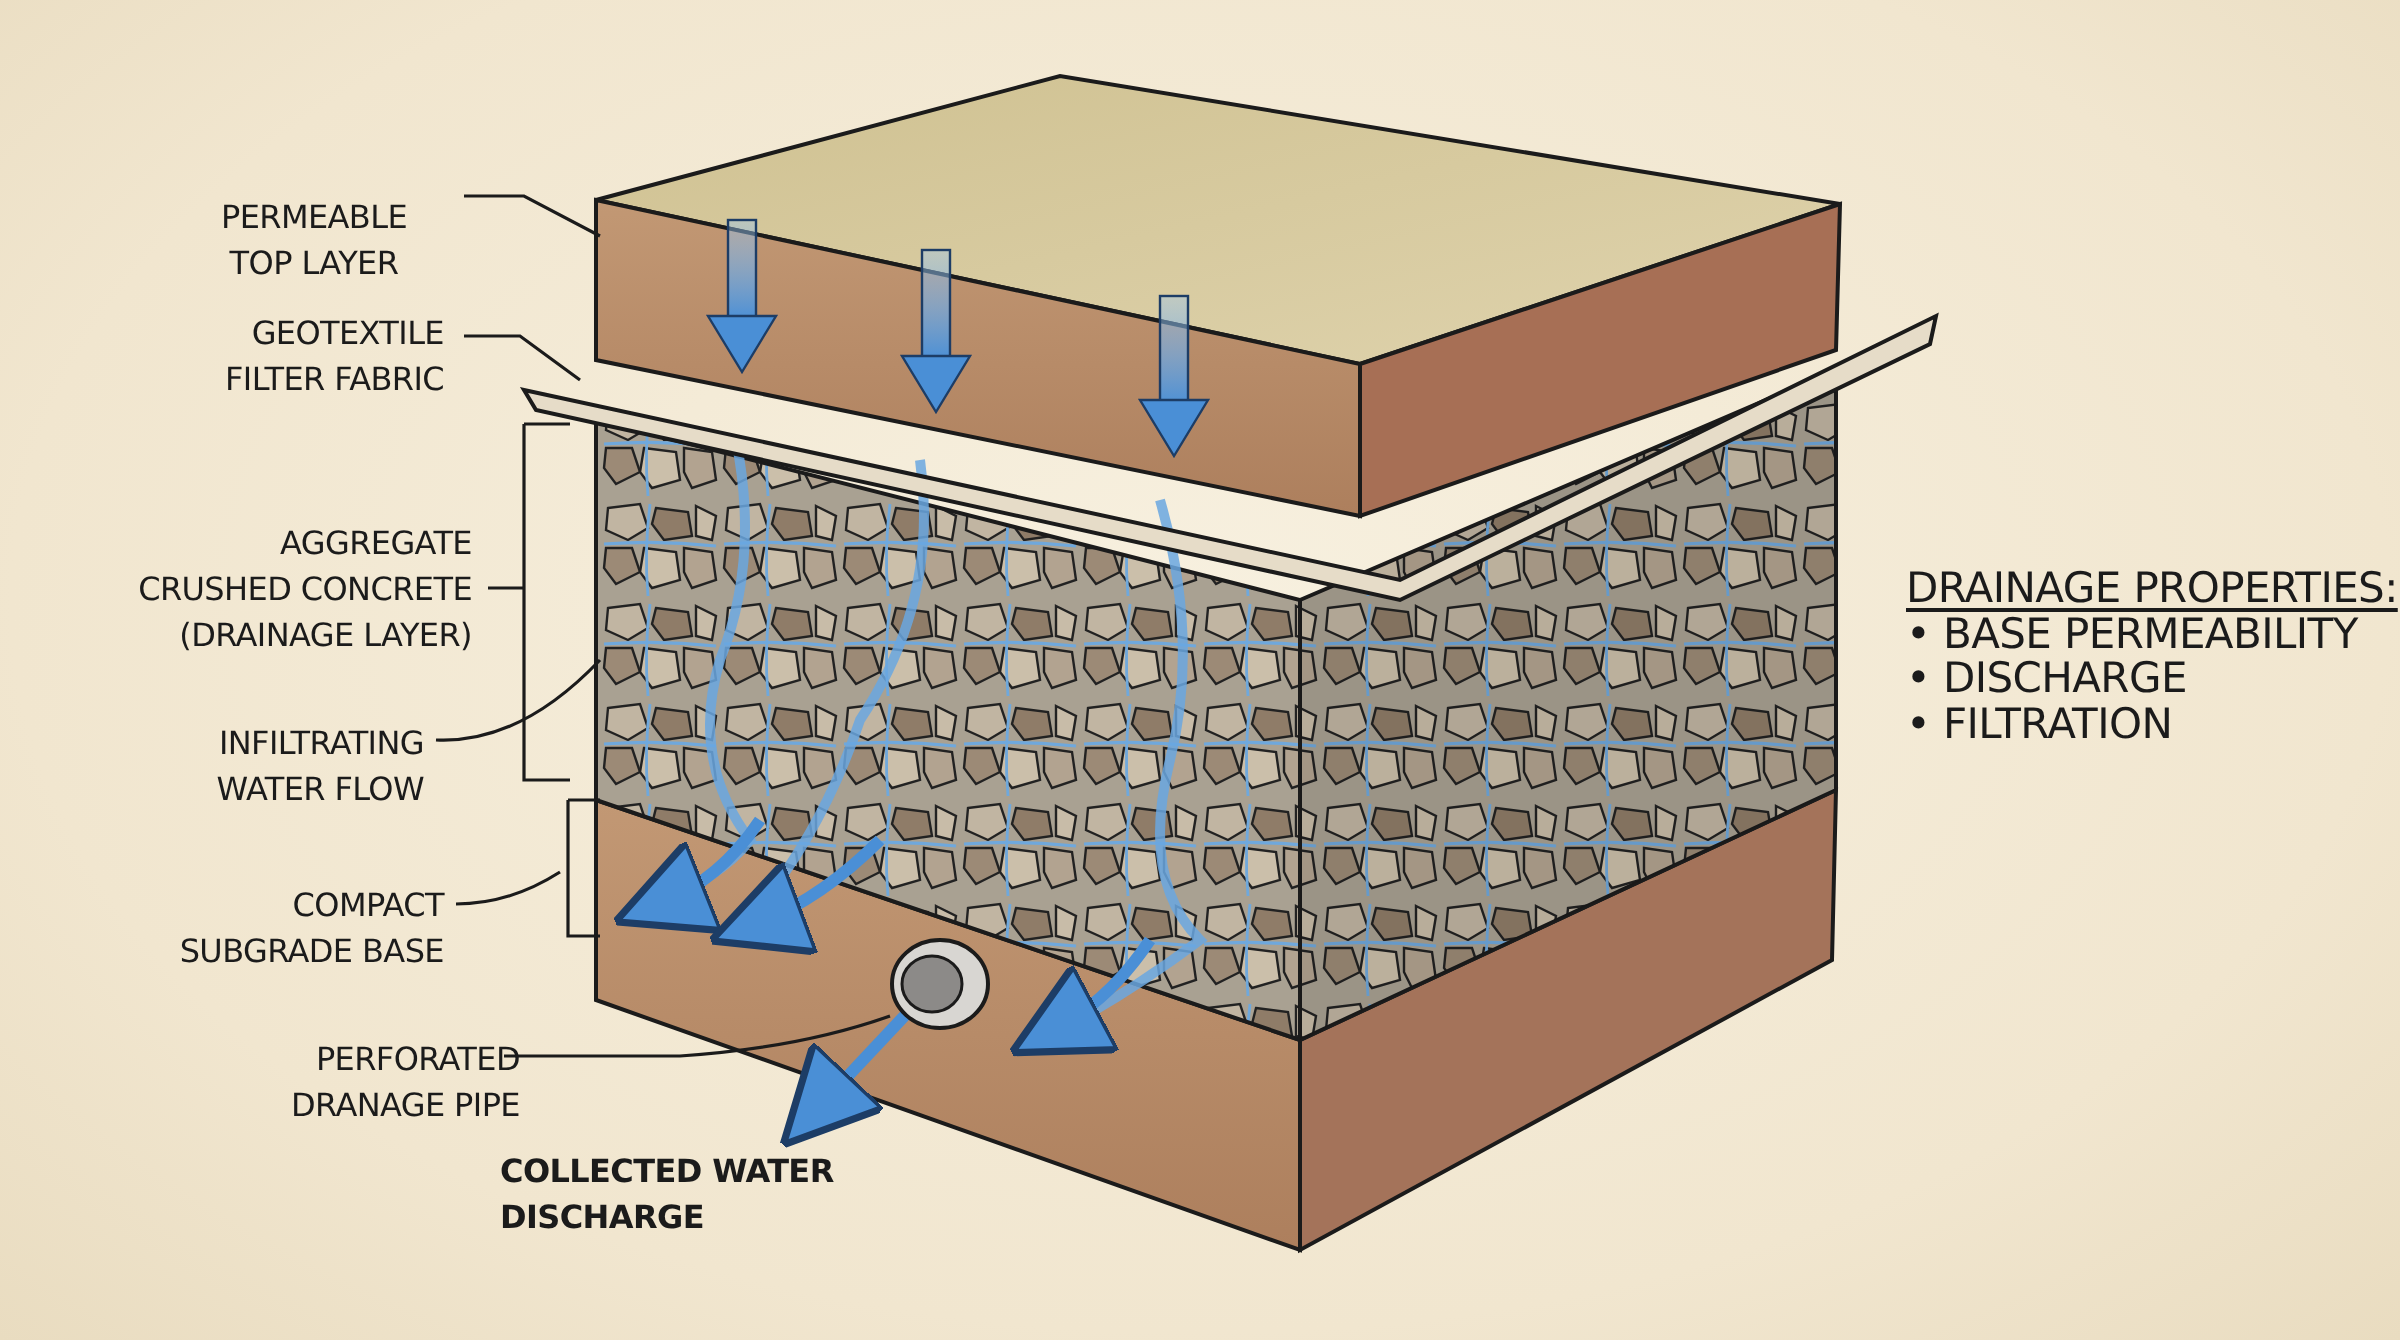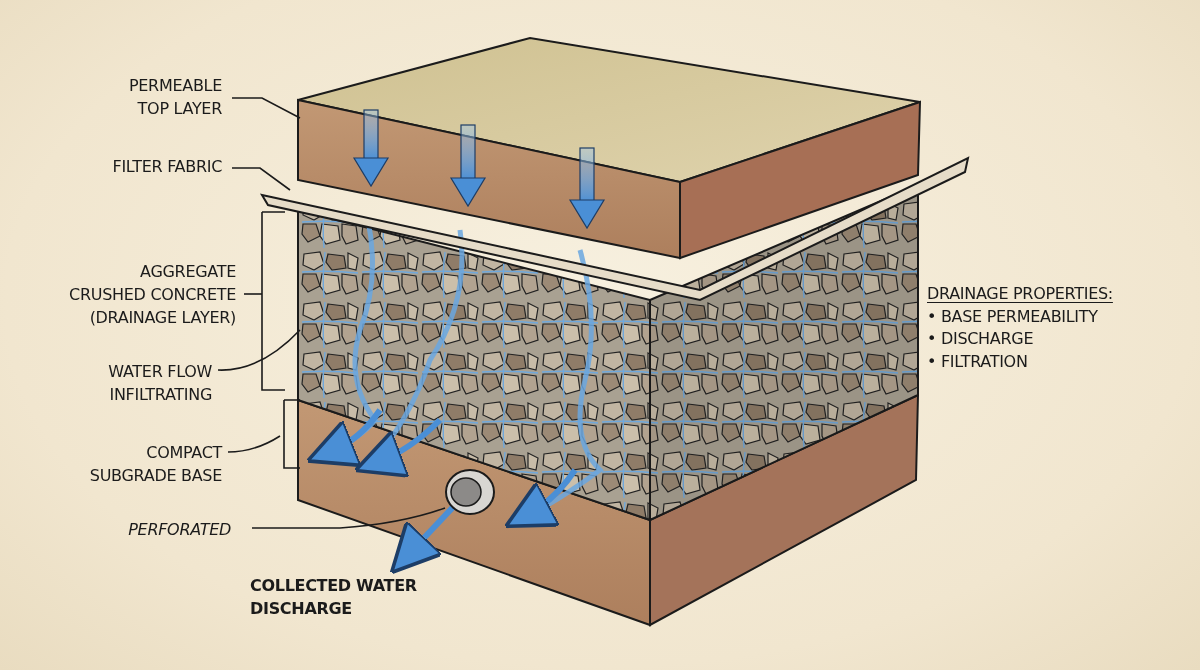--- a/index.html
+++ b/index.html
@@ -5,22 +5,22 @@
   html, body { margin:0; padding:0; }
   body { width:1200px; height:670px; overflow:hidden; background:#f4ecd9; }
   .stage { position:relative; width:1200px; height:670px;
     background: radial-gradient(ellipse at 50% 45%, #f7f0df 0%, #f1e6cf 70%, #e9dcc0 100%); }
   svg.art { position:absolute; left:0; top:0; }
   .lbl { position:absolute; font-family:"DejaVu Sans", sans-serif; font-size:16px; color:#1b1b1b;
     line-height:23px; letter-spacing:-0.3px; text-transform:uppercase; }
   .lbl span { display:block; }
   .right { text-align:right; }
   .center { text-align:left;font-weight:bold; }
-  .props { position:absolute; left:927px; top:283px; font-family:"DejaVu Sans", sans-serif;
-    font-size:16px; line-height:22.5px; color:#1b1b1b; letter-spacing:-0.3px; }
+  .props { position:absolute; left:953px; top:283px; font-family:"DejaVu Sans", sans-serif;
+    font-size:21px; line-height:22.5px; color:#1b1b1b; letter-spacing:-0.3px; }
   .props .ttl { text-decoration:underline; text-underline-offset:3px; }
   .props .it::before { content:"\2022\00a0"; }
 </style>
 </head>
 <body>
 
 <div class="stage">
   <svg class="art" width="1200" height="670" viewBox="0 0 1200 670">
     <defs>
       <pattern id="stones" width="60" height="50" patternUnits="userSpaceOnUse">
@@ -100,42 +100,44 @@
       <path d="M232 168 L260 168 L290 190"></path>
       <path d="M244 294 L262 294"></path>
       <path d="M262 212 L285 212 M262 212 L262 390 L285 390"></path>
       <path d="M218 370 Q260 372 300 330"></path>
       <path d="M284 400 L300 400 M284 400 L284 468 L300 468"></path>
       <path d="M228 452 Q255 452 280 436"></path>
       <path d="M252 528 L340 528 Q400 524 445 508"></path>
     </g>
   </svg>
 
-  <div class="lbl right" style="left:92px; top:74px; width:130px;">
+  <div class="lbl right" style="left:92px; top:97px; width:130px;text-align:center;">
     <span>PERMEABLE</span>
     <span>TOP LAYER</span>
   </div>
   <div class="lbl right" style="left:72px; top:155px; width:150px;">
+    <span>GEOTEXTILE</span>
     <span>FILTER FABRIC</span>
   </div>
   <div class="lbl right" style="left:30px; top:260px; width:206px;">
     <span>AGGREGATE</span>
     <span>CRUSHED CONCRETE</span>
     <span>(DRAINAGE LAYER)</span>
   </div>
   <div class="lbl right" style="left:60px; top:360px; width:152px;">
+    <span>INFILTRATING</span>
     <span>WATER FLOW</span>
-    <span>INFILTRATING</span>
   </div>
   <div class="lbl right" style="left:40px; top:441px; width:182px;">
     <span>COMPACT</span>
     <span>SUBGRADE BASE</span>
   </div>
-  <div class="lbl right" style="left:67px; top:518px; width:164px;font-style:italic;">
+  <div class="lbl right" style="left:96px; top:518px; width:164px;">
     <span>PERFORATED</span>
+    <span>DRANAGE PIPE</span>
   </div>
   <div class="lbl center" style="left:250px; top:574px; width:190px;">
     <span>COLLECTED WATER</span>
     <span>DISCHARGE</span>
   </div>
 
   <div class="props">
     <div class="ttl">DRAINAGE PROPERTIES:</div>
     <div class="it">BASE PERMEABILITY</div>
     <div class="it">DISCHARGE</div>

